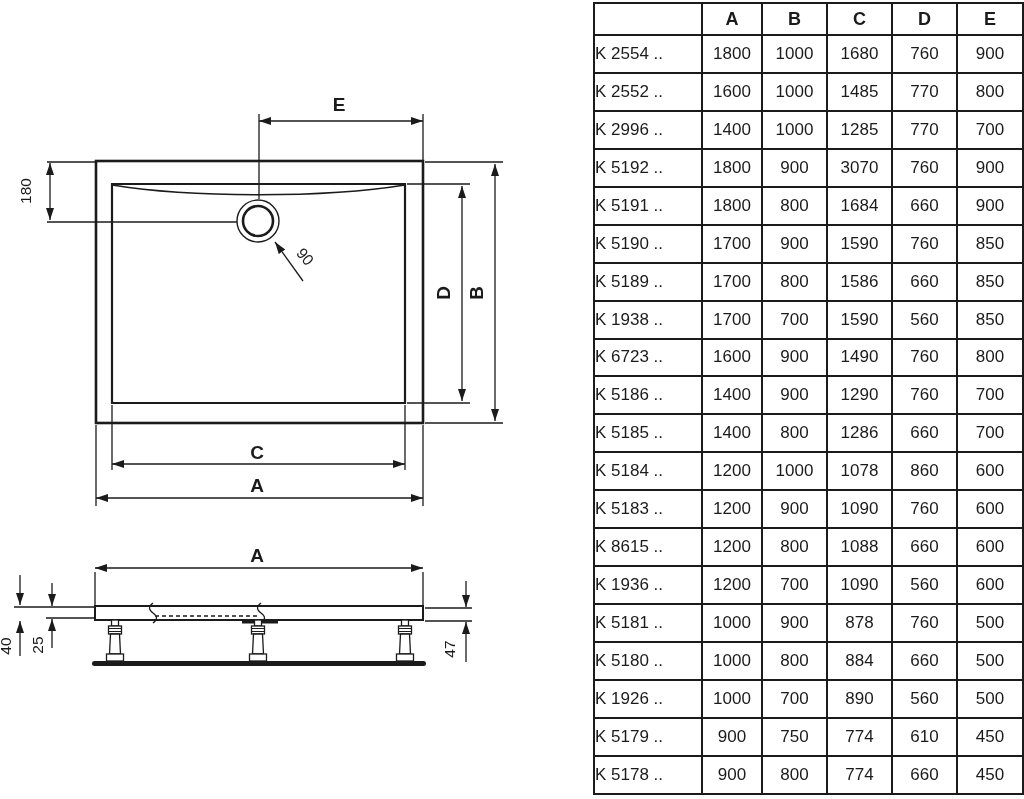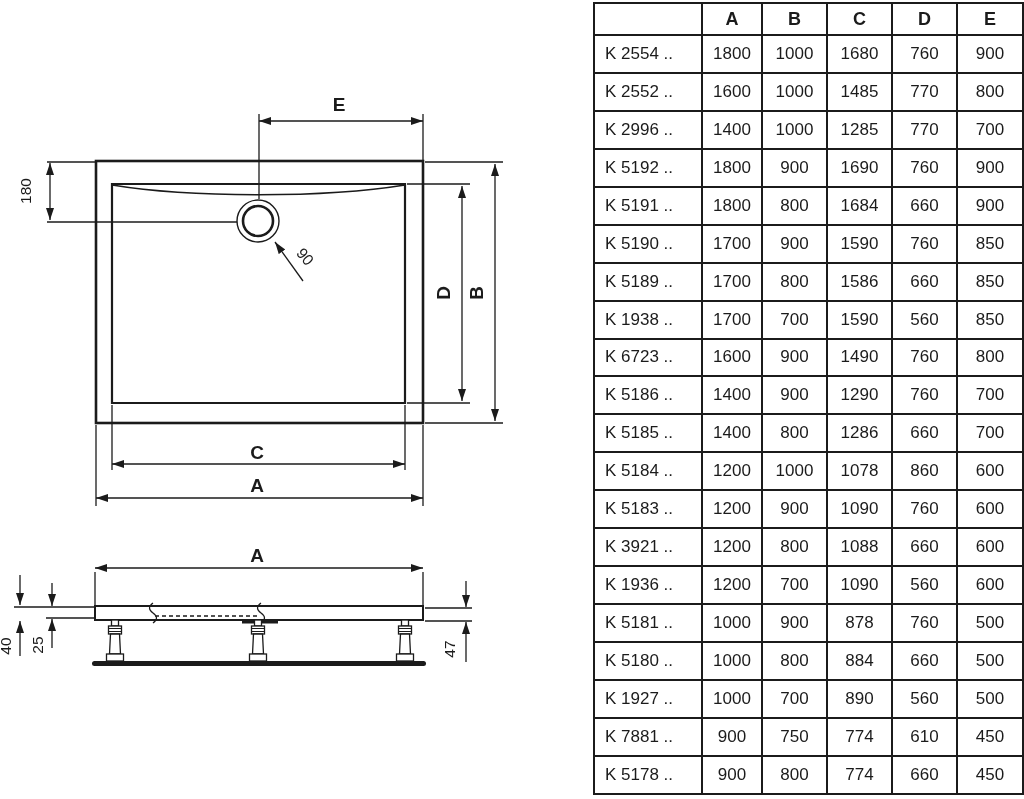--- a/index.html
+++ b/index.html
@@ -14,21 +14,21 @@
   .dimnum    { font-size:15.5px; }
 
   
   table.spec { position:absolute; left:593px; top:2px; width:429px; height:793px;
                border-collapse:collapse; table-layout:fixed; background:#fff; }
   table.spec th, table.spec td {
       border:2px solid #1b1b1b; text-align:center; padding:0;
       font-size:17px; color:#1b1b1b; overflow:hidden; white-space:nowrap; }
   table.spec th { font-weight:bold; font-size:18px; }
   table.spec thead tr { height:32px; }
-  table.spec td.model { text-align:left; padding-left:10px; }
+  table.spec td.model { text-align:left; }
 </style>
 </head>
 <body>
 
 <div class="page">
 
   <div class="drawing-wrap">
     <svg width="588" height="799" viewBox="0 0 588 799">
       <defs>
         <marker id="arr" markerWidth="14" markerHeight="10" refX="12" refY="4" orient="auto-start-reverse" markerUnits="userSpaceOnUse">
@@ -196,21 +196,21 @@
           <td>1400</td>
           <td>1000</td>
           <td>1285</td>
           <td>770</td>
           <td>700</td>
         </tr>
         <tr>
           <td class="model">K 5192 ..</td>
           <td>1800</td>
           <td>900</td>
-          <td>1690</td>
+          <td>3070</td>
           <td>760</td>
           <td>900</td>
         </tr>
         <tr>
           <td class="model">K 5191 ..</td>
           <td>1800</td>
           <td>800</td>
           <td>1684</td>
           <td>660</td>
           <td>900</td>
@@ -273,21 +273,21 @@
         </tr>
         <tr>
           <td class="model">K 5183 ..</td>
           <td>1200</td>
           <td>900</td>
           <td>1090</td>
           <td>760</td>
           <td>600</td>
         </tr>
         <tr>
-          <td class="model">K 3921 ..</td>
+          <td class="model">K 8615 ..</td>
           <td>1200</td>
           <td>800</td>
           <td>1088</td>
           <td>660</td>
           <td>600</td>
         </tr>
         <tr>
           <td class="model">K 1936 ..</td>
           <td>1200</td>
           <td>700</td>
@@ -305,29 +305,29 @@
         </tr>
         <tr>
           <td class="model">K 5180 ..</td>
           <td>1000</td>
           <td>800</td>
           <td>884</td>
           <td>660</td>
           <td>500</td>
         </tr>
         <tr>
-          <td class="model">K 1927 ..</td>
+          <td class="model">K 1926 ..</td>
           <td>1000</td>
           <td>700</td>
           <td>890</td>
           <td>560</td>
           <td>500</td>
         </tr>
         <tr>
-          <td class="model">K 7881 ..</td>
+          <td class="model">K 5179 ..</td>
           <td>900</td>
           <td>750</td>
           <td>774</td>
           <td>610</td>
           <td>450</td>
         </tr>
         <tr>
           <td class="model">K 5178 ..</td>
           <td>900</td>
           <td>800</td>

